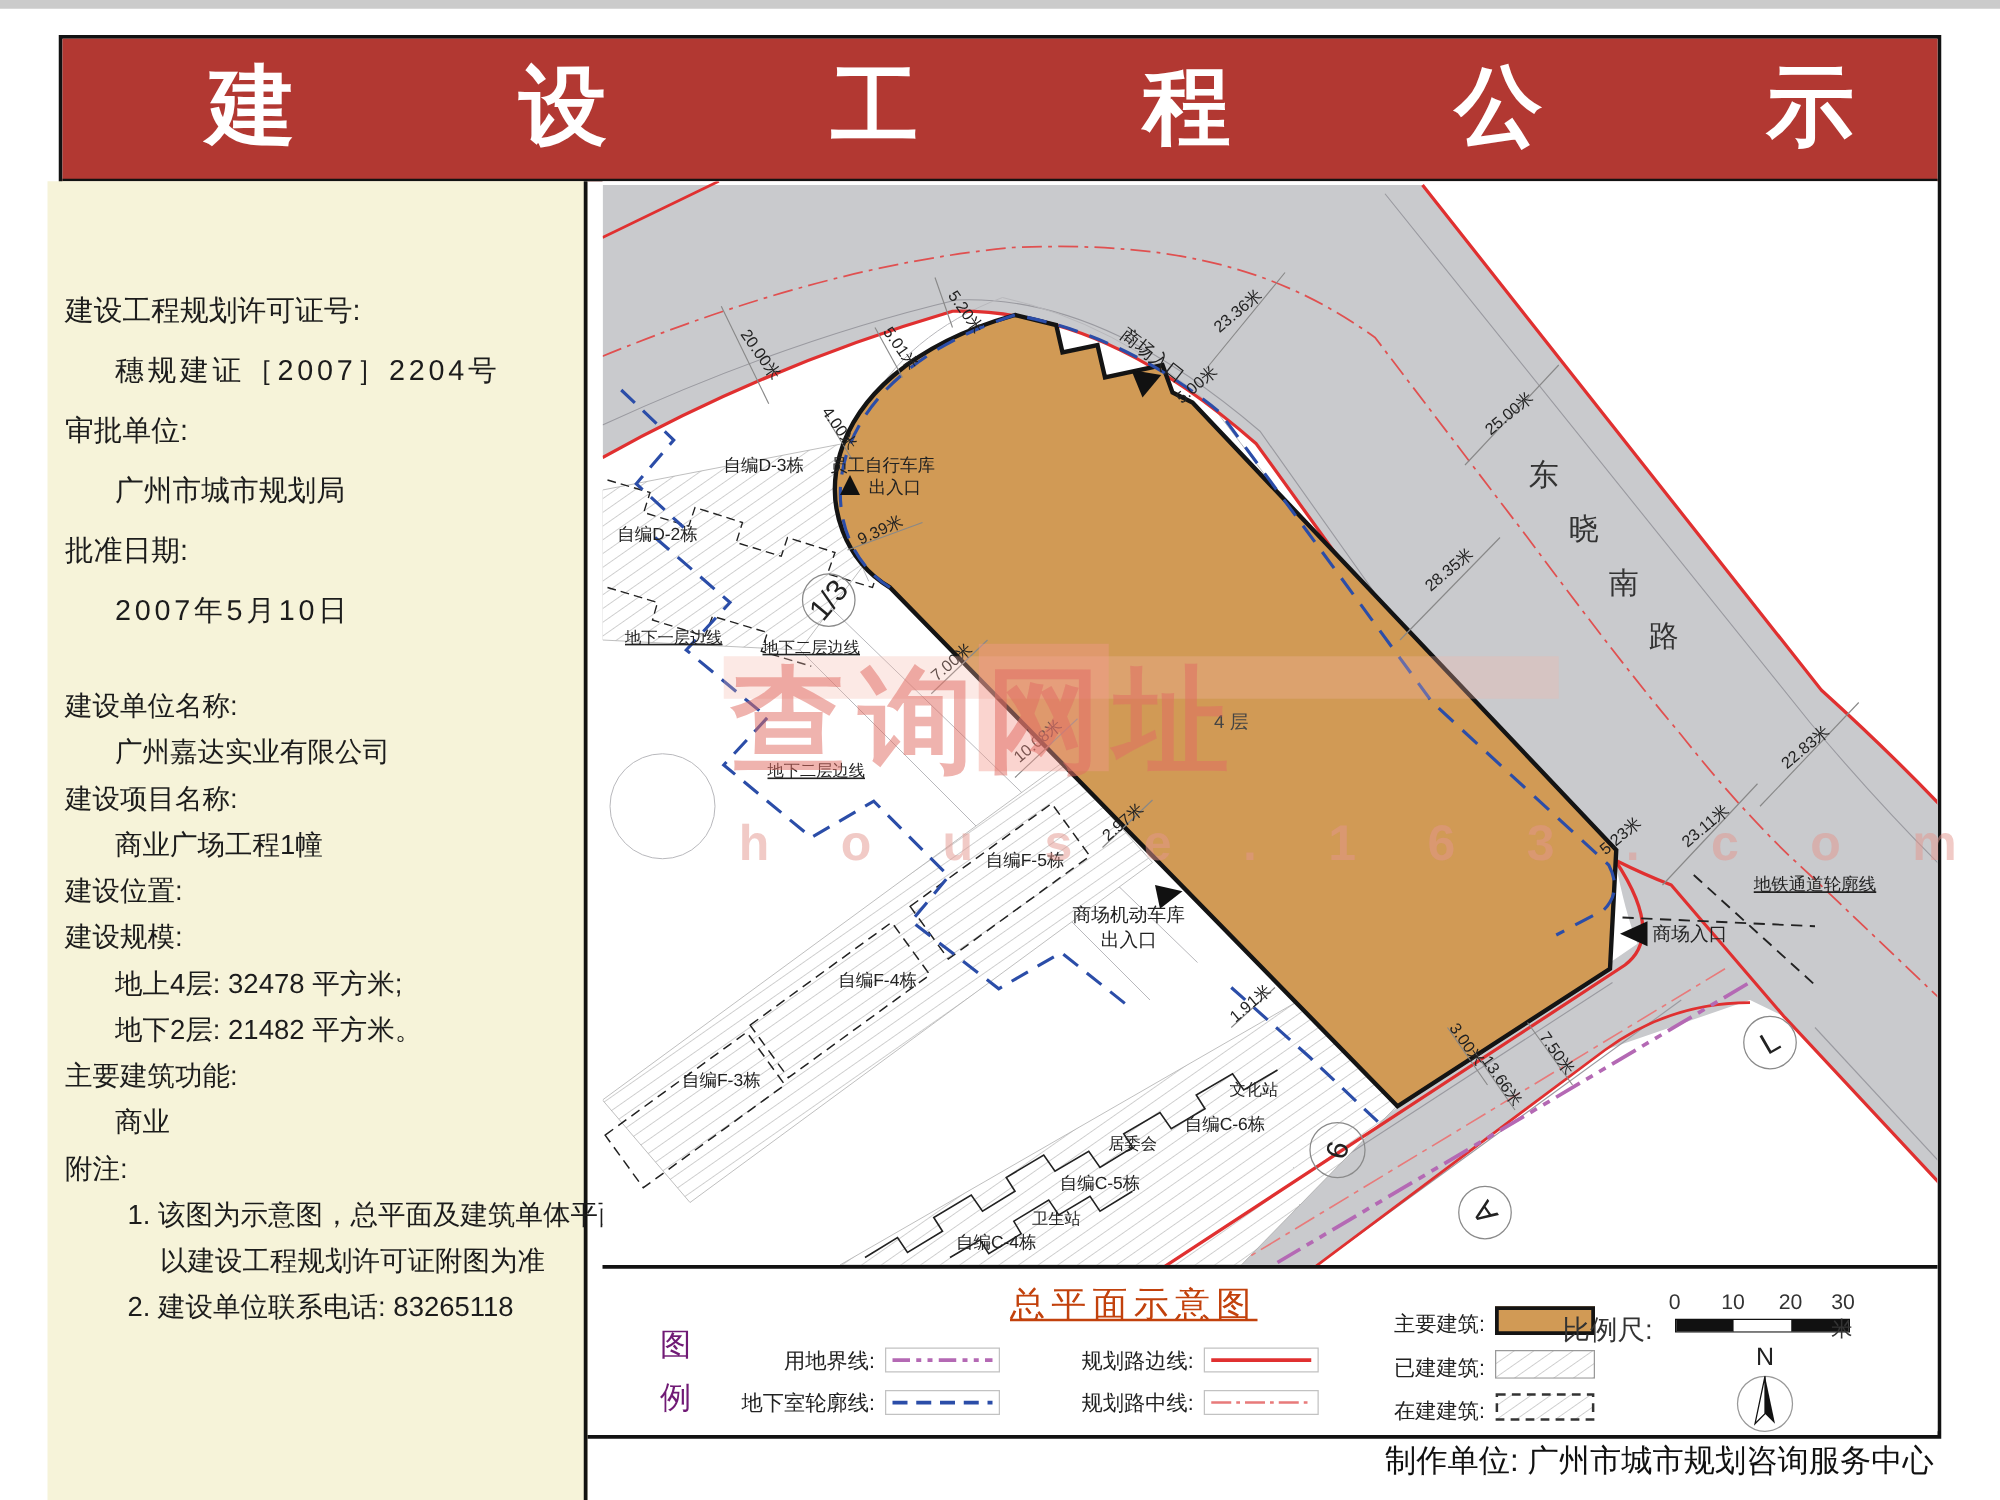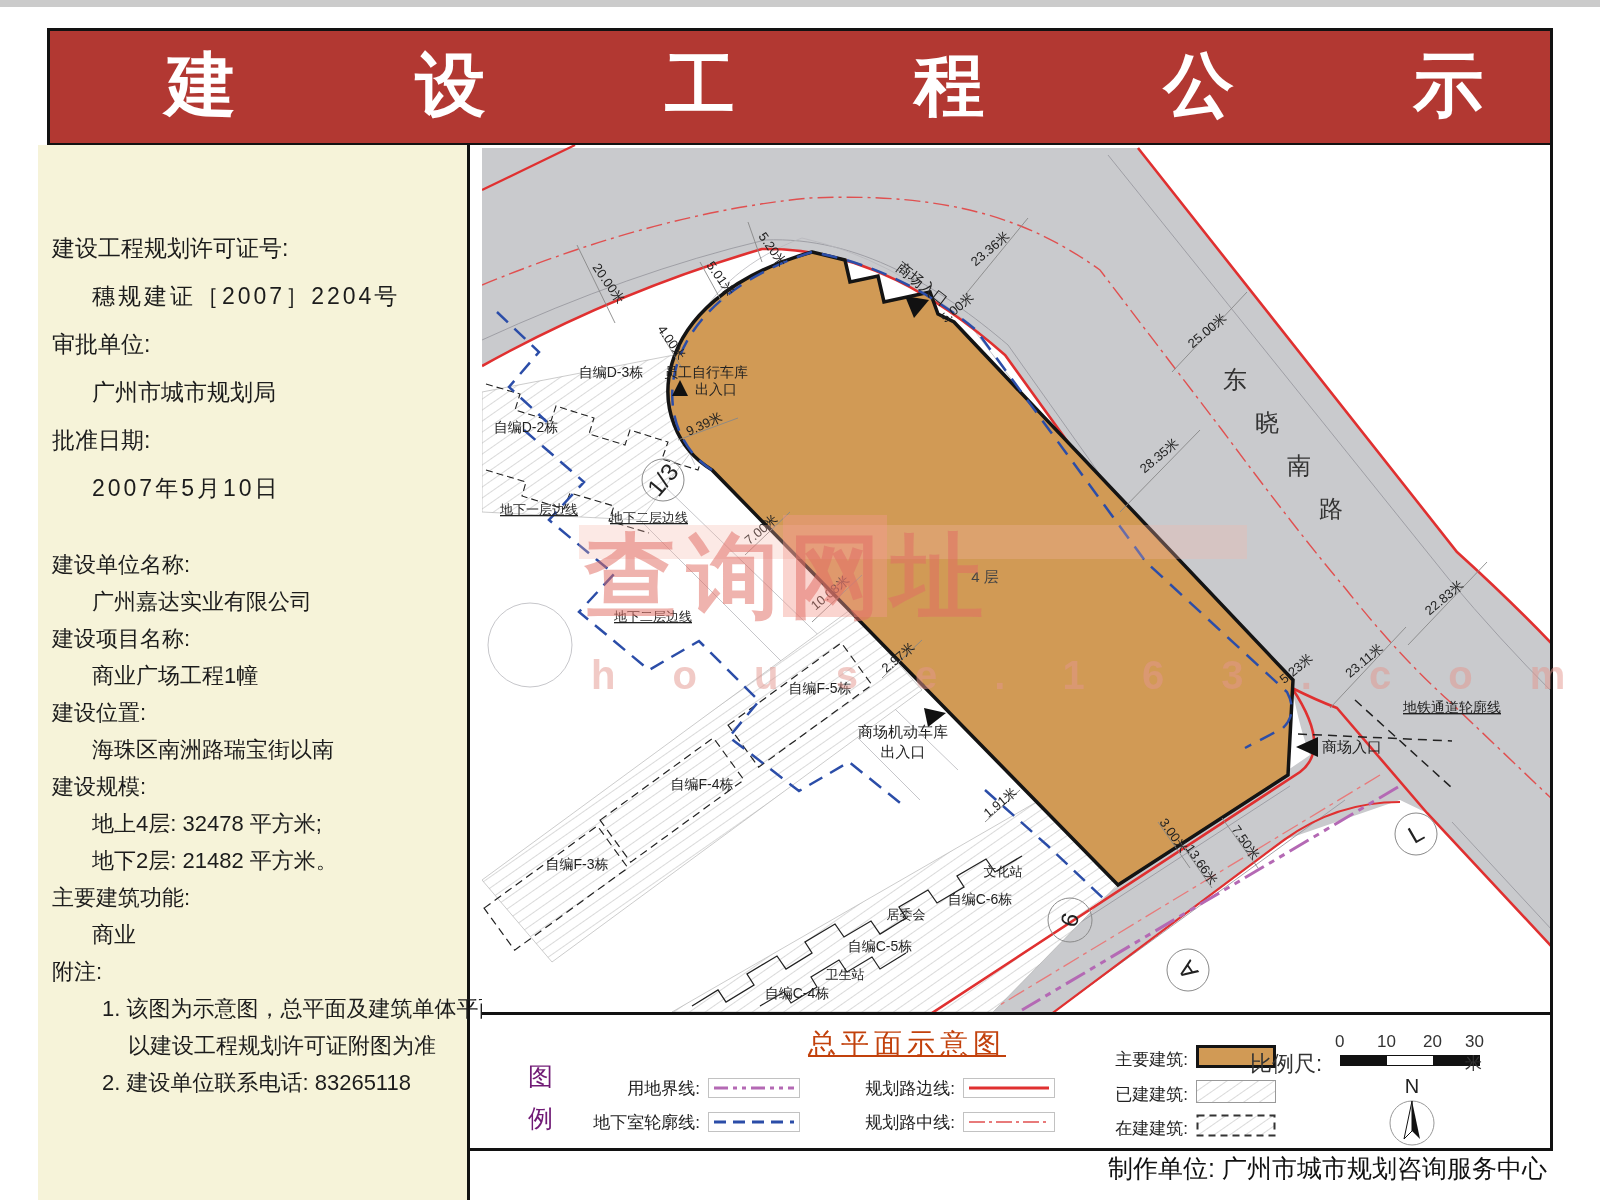--- a/index.html
+++ b/index.html
@@ -56,21 +56,20 @@
       <div class="sb-line b1 ind1 sp">穗规建证［2007］2204号</div>
       <div class="sb-line b1 ind0">审批单位:</div>
       <div class="sb-line b1 ind1">广州市城市规划局</div>
       <div class="sb-line b1 ind0">批准日期:</div>
       <div class="sb-line b1 ind1 sp">2007年5月10日</div>
       <div class="sb-line b2 ind0 gap">建设单位名称:</div>
       <div class="sb-line b2 ind1">广州嘉达实业有限公司</div>
       <div class="sb-line b2 ind0">建设项目名称:</div>
       <div class="sb-line b2 ind1">商业广场工程1幢</div>
       <div class="sb-line b2 ind0">建设位置:</div>
-      <div class="sb-line b2 ind1">海珠区南洲路瑞宝街以南</div>
       <div class="sb-line b2 ind0">建设规模:</div>
       <div class="sb-line b2 ind1">地上4层:  32478 平方米;</div>
       <div class="sb-line b2 ind1">地下2层:  21482 平方米。</div>
       <div class="sb-line b2 ind0">主要建筑功能:</div>
       <div class="sb-line b2 ind1">商业</div>
       <div class="sb-line b2 ind0">附注:</div>
       <div class="sb-line b2 ind2">1. 该图为示意图，总平面及建筑单体平面</div>
       <div class="sb-line b2 ind3">以建设工程规划许可证附图为准</div>
       <div class="sb-line b2 ind2">2. 建设单位联系电话:  83265118</div>
     </div>

